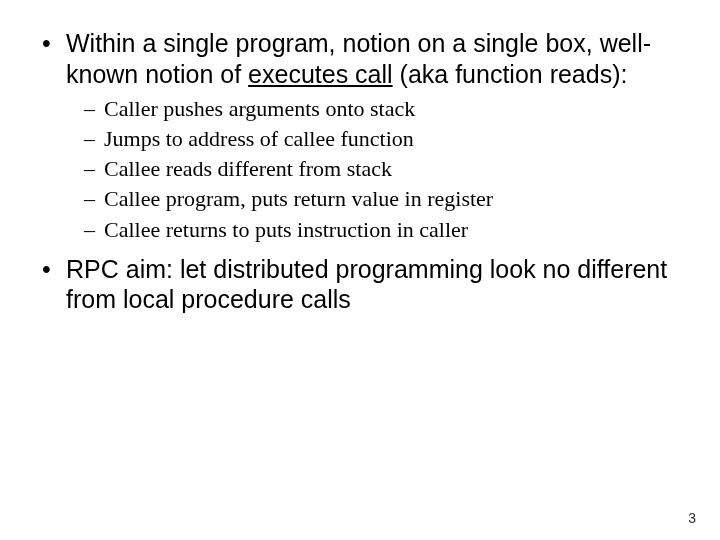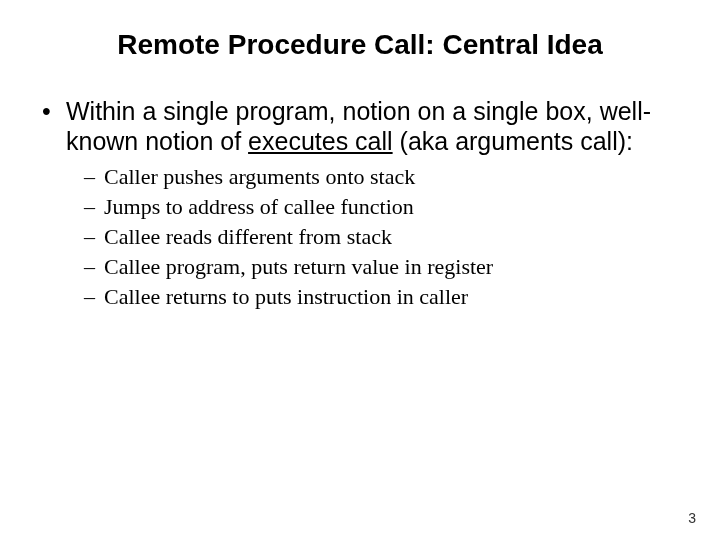--- a/index.html
+++ b/index.html
@@ -72,29 +72,31 @@
     bottom: 14px;
     font-size: 14px;
     color: #333;
   }
 </style>
 </head>
 <body>
 
 <div class="slide">
 
-  <h1 class="title">Remote Procedure Call: Central Idea</h1>
 
   <ul class="top">
     <li>
-      <span>Within a single program, notion on a single box, well-known notion of </span><span class="underline">executes call</span><span> (aka arguments call):</span>
+      <span>Within a single program, notion on a single box, well-known notion of </span><span class="underline">executes call</span><span> (aka function reads):</span>
       <ul class="sub">
         <li>Caller pushes arguments onto stack</li>
         <li>Jumps to address of callee function</li>
         <li>Callee reads different from stack</li>
         <li>Callee program, puts return value in register</li>
         <li>Callee returns to puts instruction in caller</li>
       </ul>
     </li>
+    <li>
+      <span>RPC aim: let distributed programming look no different from local procedure calls</span><span class="underline"></span><span></span>
+    </li>
   </ul>
 
   <div class="pagenum">3</div>
 </div>
 
 </body></html>

